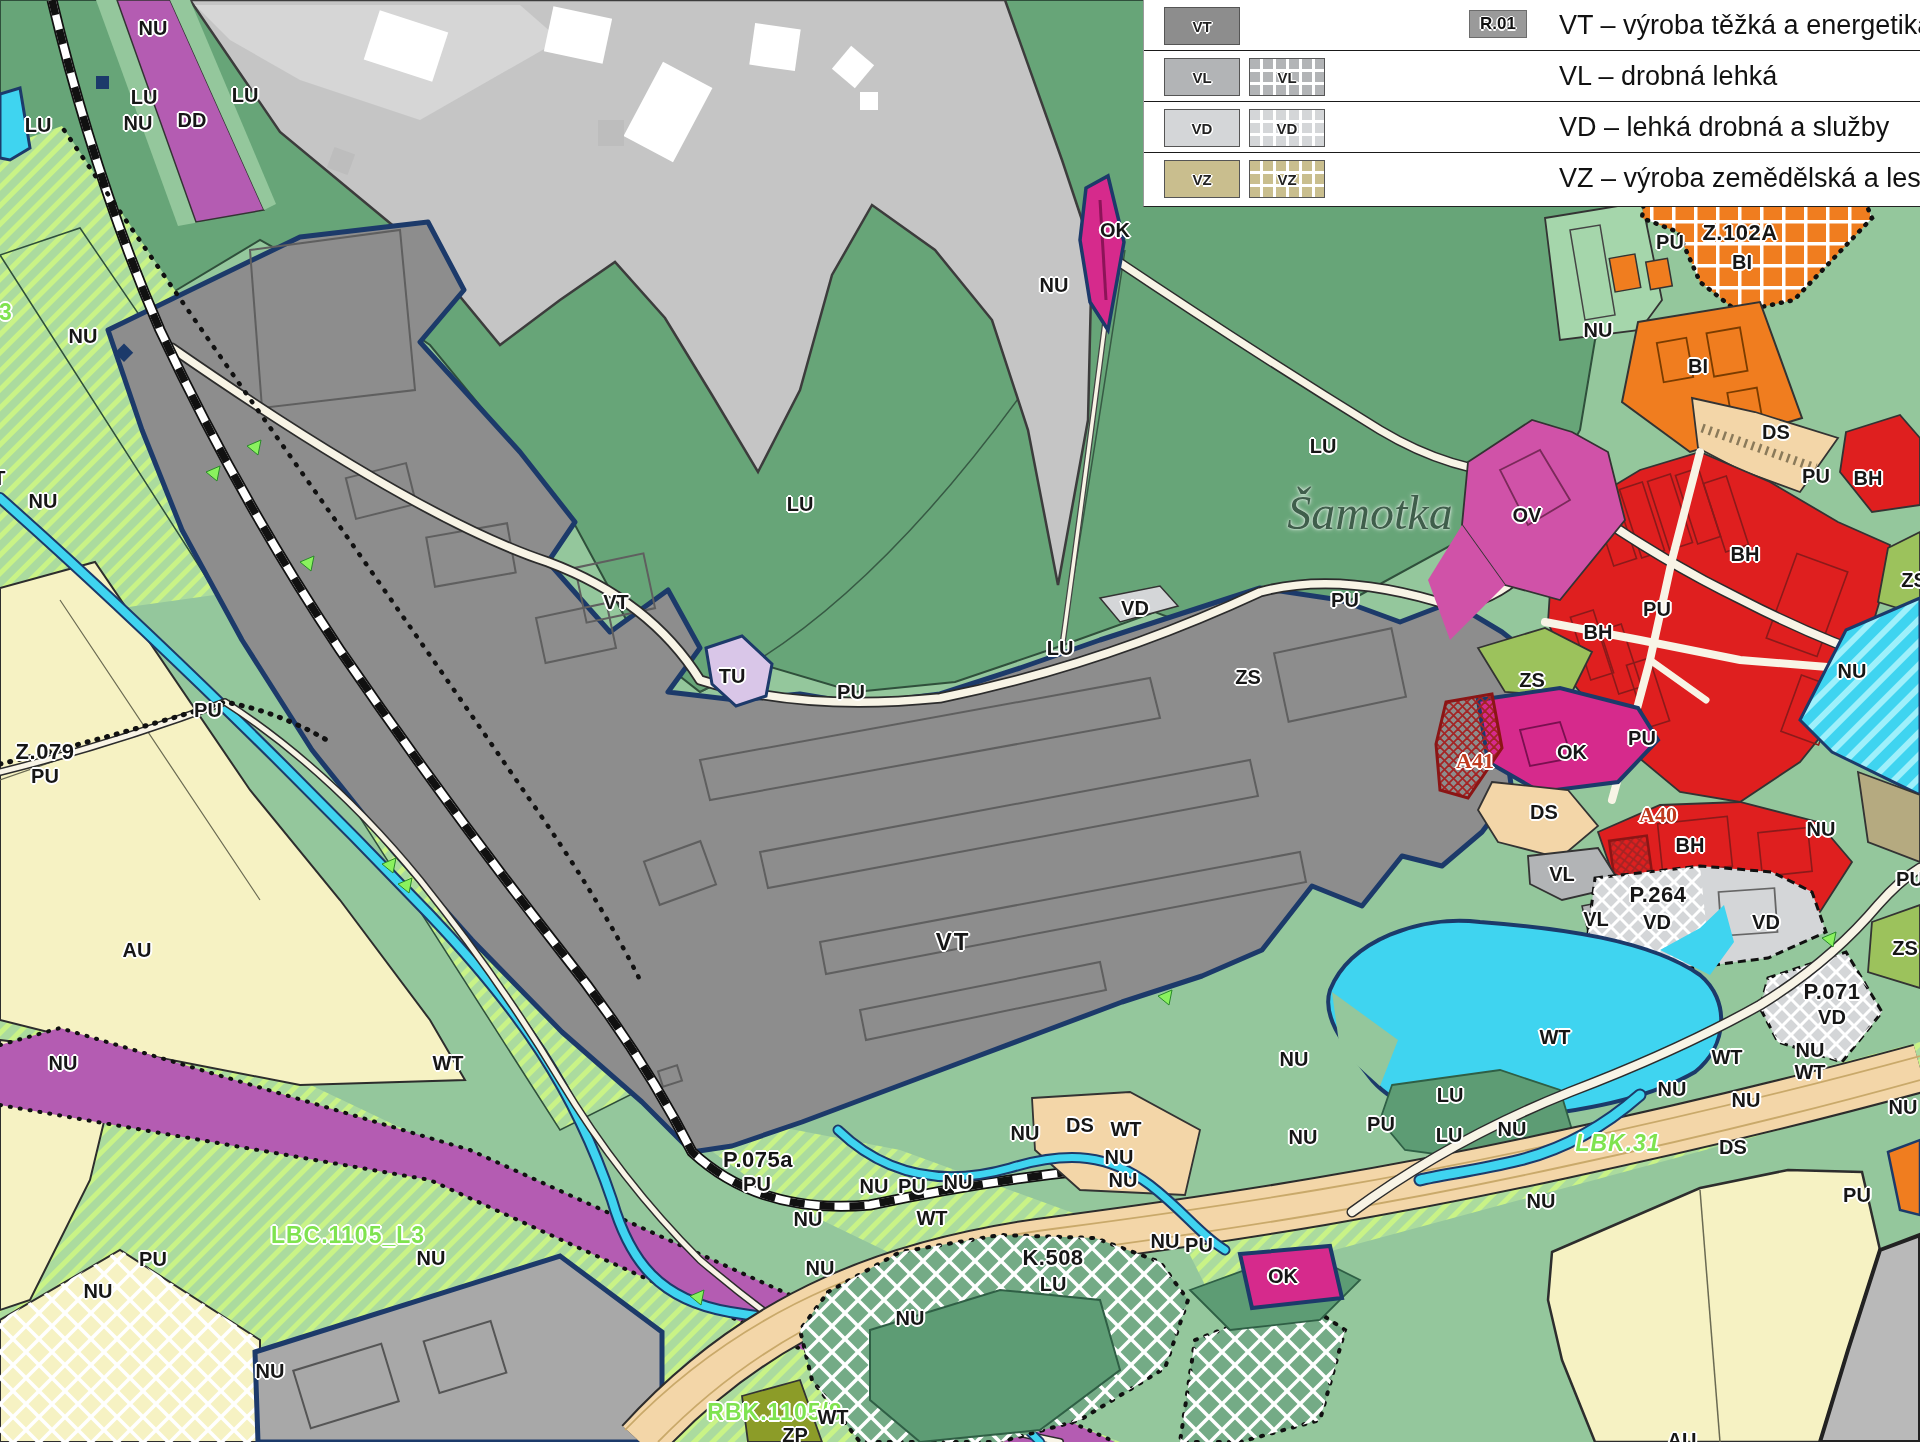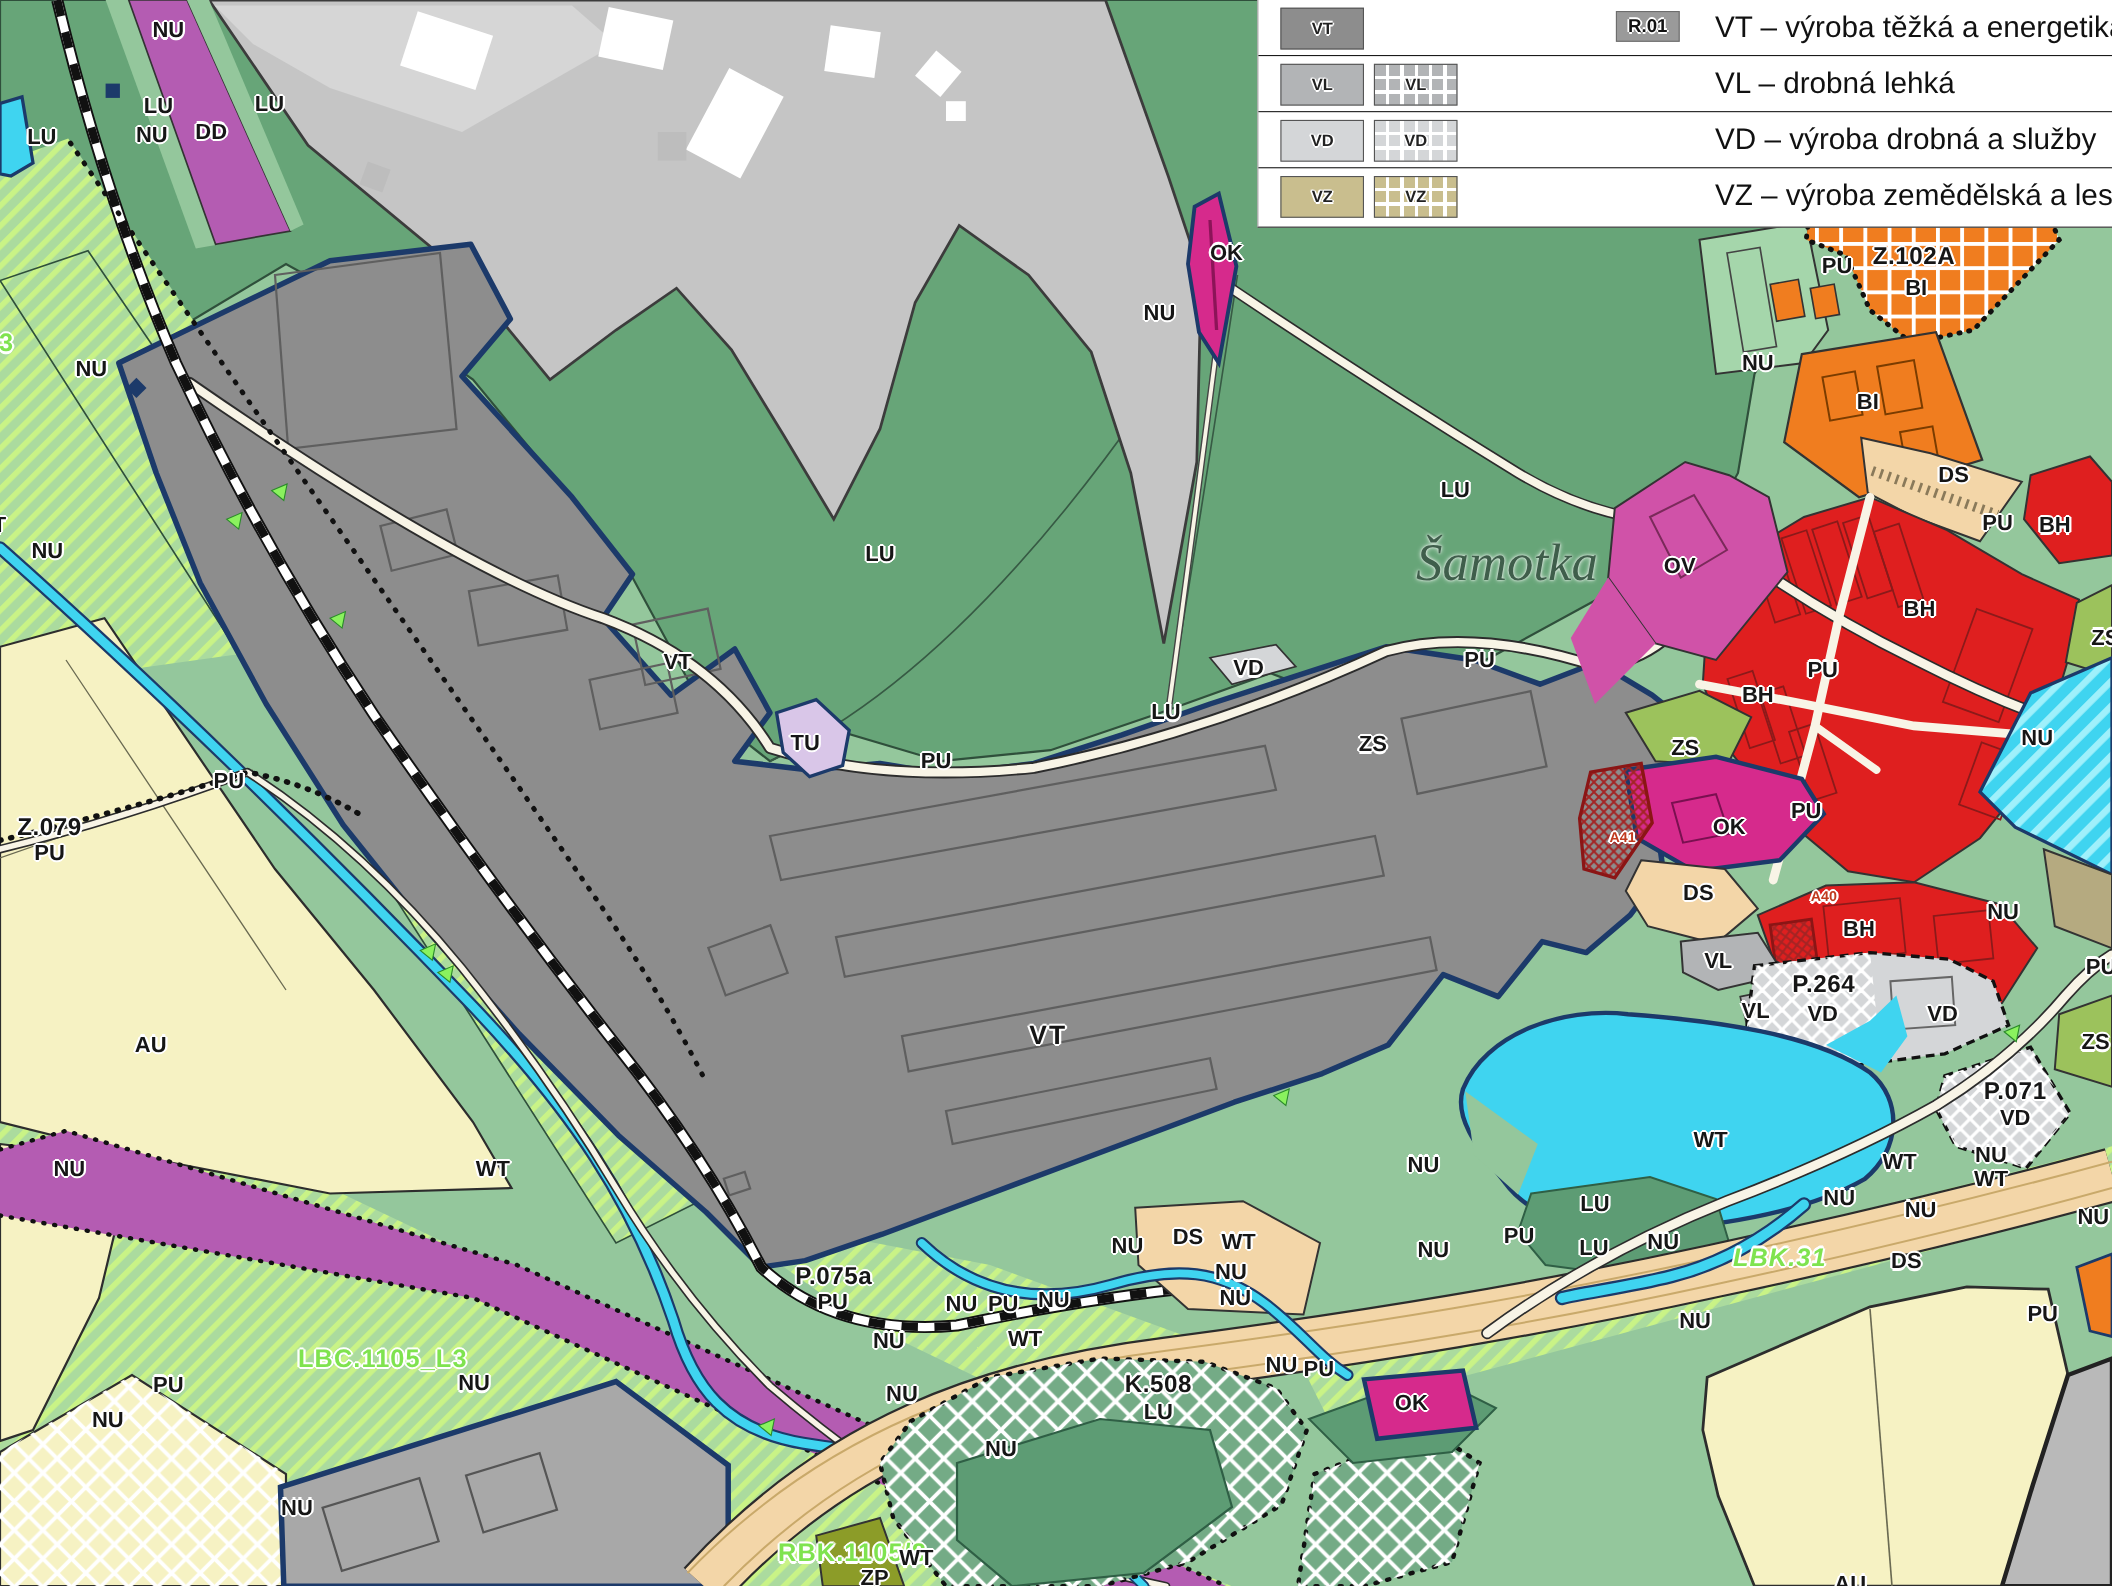--- a/index.html
+++ b/index.html
@@ -8,21 +8,21 @@
   #map-svg{position:absolute;left:0;top:0;}
   
   #label-layer{position:absolute;left:0;top:0;width:100%;height:100%;pointer-events:none;}
   .lbl{position:absolute;transform:translate(-50%,-50%);white-space:nowrap;
        font:700 20px/1 "Liberation Sans",sans-serif;color:#161616;
        text-shadow:-2px 0 0 #fff,2px 0 0 #fff,0 -2px 0 #fff,0 2px 0 #fff,
                    -1px -1px 0 #fff,1px 1px 0 #fff,-1px 1px 0 #fff,1px -1px 0 #fff;}
   .lbl.big{font-size:24px;letter-spacing:2px;}
   .lbl.plan{font-size:22px;letter-spacing:.5px;}
   .lbl.eco{color:#7fe34f;font-size:23px;letter-spacing:1px;}
-  .lbl.red{color:#c03a1e;font-size:13px;}
+  .lbl.red{color:#c03a1e;font-size:22px;font-family:Liberation Serif, serif;}
   .lbl.place{font:italic 400 48px "Liberation Serif",serif;color:#3f5e4b;
        text-shadow:0 0 5px rgba(255,255,255,.85),0 0 2px rgba(255,255,255,.9);}
   
   #legend{position:absolute;left:1143px;top:0;width:777px;height:206px;background:#fff;
           border-left:1px solid #9a9a9a;border-bottom:1px solid #222;}
   .lrow{position:relative;height:50px;border-bottom:1.5px solid #1a1a1a;}
   .lrow:last-child{border-bottom:none;}
   .sw{position:absolute;top:7px;left:20px;width:74px;height:36px;border:1.5px solid #555;
       display:flex;align-items:center;justify-content:center;
       font:700 15px "Liberation Sans",sans-serif;color:#222;
@@ -446,21 +446,21 @@
     <span class="ltext">VT – výroba těžká a energetika</span>
   </div>
   <div class="lrow">
     <span class="sw sw-vl">VL</span>
     <span class="sw sw2 sw-vl hatch">VL</span>
     <span class="ltext">VL – drobná lehká</span>
   </div>
   <div class="lrow">
     <span class="sw sw-vd">VD</span>
     <span class="sw sw2 sw-vd hatch">VD</span>
-    <span class="ltext">VD – výroba drobná a služby</span>
+    <span class="ltext">VD – lehká drobná a služby</span>
   </div>
   <div class="lrow">
     <span class="sw sw-vz">VZ</span>
     <span class="sw sw2 sw-v z sw-vz hatch">VZ</span>
     <span class="ltext">VZ – výroba zemědělská a lesnická</span>
   </div>
 </div>
 </div>
 
 </body></html>

